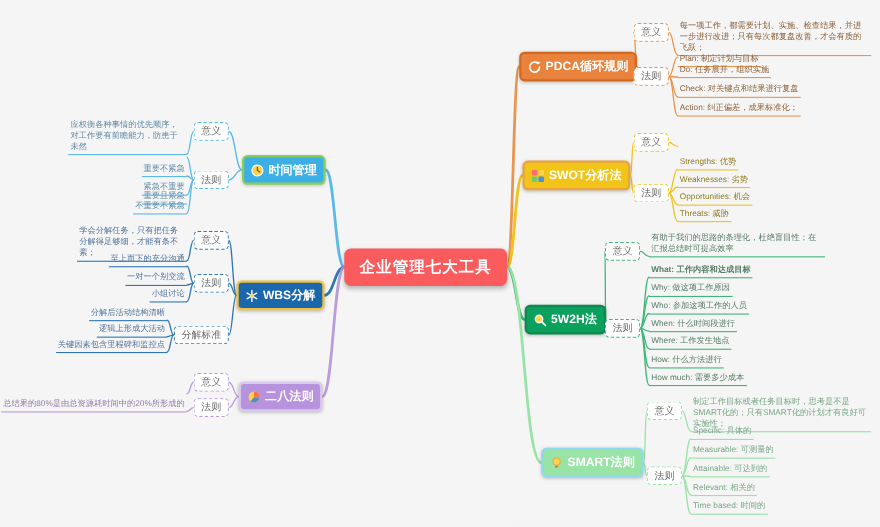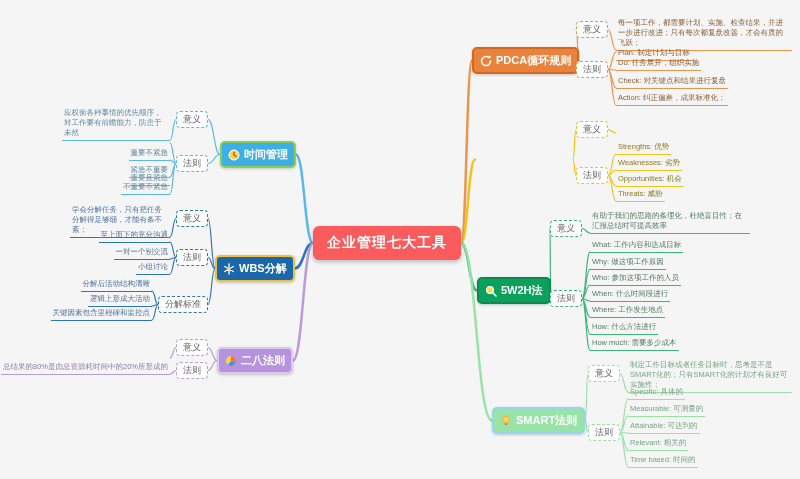--- a/index.html
+++ b/index.html
@@ -142,38 +142,47 @@
     <span>PDCA循环规则</span>
   </div>
   <div class="node sub" id="s-pdca-m" style="left: 576px; top: 21px; border-color: rgb(232, 149, 79);">意义</div>
   <div class="node sub" id="s-pdca-r" style="left: 576px; top: 61px; border-color: rgb(232, 149, 79);">法则</div>
   <div class="node leaf two" style="left: 616px; top: 18px; width: 176px; color: rgb(140, 98, 57); border-bottom-color: rgb(232, 149, 79);">每一项工作，都需要计划、实施、检查结果，并进一步进行改进；只有每次都复盘改善，才会有质的飞跃；</div>
   <div class="node leaf" style="left: 616px; top: 48px; color: rgb(140, 98, 57); border-bottom-color: rgb(232, 149, 79);">Plan: 制定计划与目标</div>
   <div class="node leaf" style="left: 616px; top: 58px; color: rgb(140, 98, 57); border-bottom-color: rgb(232, 149, 79);">Do: 任务展开，组织实施</div>
   <div class="node leaf" style="left: 616px; top: 76px; color: rgb(140, 98, 57); border-bottom-color: rgb(232, 149, 79);">Check: 对关键点和结果进行复盘</div>
   <div class="node leaf" style="left: 616px; top: 93px; color: rgb(140, 98, 57); border-bottom-color: rgb(232, 149, 79);">Action: 纠正偏差，成果标准化；</div>
 
+  <div class="node main" id="m-swot" style="left: 475px; top: 146px; background: rgb(242, 196, 26); border-color: rgb(232, 163, 61);">
+    <svg class="ic" width="12" height="12" viewBox="0 0 12 12">
+      <rect x="0.5" y="0.5" width="5" height="5" rx="1" fill="#FF6B6B"></rect>
+      <rect x="6.5" y="0.5" width="5" height="5" rx="1" fill="#FFD34F"></rect>
+      <rect x="0.5" y="6.5" width="5" height="5" rx="1" fill="#6BCB77"></rect>
+      <rect x="6.5" y="6.5" width="5" height="5" rx="1" fill="#4A90D9"></rect>
+    </svg>
+    <span>SWOT分析法</span>
+  </div>
   <div class="node sub" id="s-swot-m" style="left: 576px; top: 121px; border-color: rgb(240, 196, 25);">意义</div>
   <div class="node sub" id="s-swot-r" style="left: 576px; top: 167px; border-color: rgb(240, 196, 25);">法则</div>
   <div class="node leaf" style="left: 616px; top: 142px; color: rgb(143, 122, 30); border-bottom-color: rgb(240, 196, 25);">Strengths: 优势</div>
   <div class="node leaf" style="left: 616px; top: 158px; color: rgb(143, 122, 30); border-bottom-color: rgb(240, 196, 25);">Weaknesses: 劣势</div>
   <div class="node leaf" style="left: 616px; top: 174px; color: rgb(143, 122, 30); border-bottom-color: rgb(240, 196, 25);">Opportunities: 机会</div>
   <div class="node leaf" style="left: 616px; top: 189px; color: rgb(143, 122, 30); border-bottom-color: rgb(240, 196, 25);">Threats: 威胁</div>
 
   <div class="node main" id="m-w5" style="left: 477px; top: 277px; background: rgb(11, 160, 92); border-color: rgb(10, 138, 78);">
     <svg class="ic" width="12" height="12" viewBox="0 0 12 12">
       <circle cx="5" cy="5" r="3.4" fill="#FFD34F" stroke="#fff" stroke-width="1.2"></circle>
       <line x1="7.6" y1="7.6" x2="11" y2="11" stroke="#fff" stroke-width="1.6" stroke-linecap="round"></line>
     </svg>
     <span>5W2H法</span>
   </div>
   <div class="node sub" id="s-w5-m" style="left: 550px; top: 220px; border-color: rgb(65, 181, 121);">意义</div>
   <div class="node sub" id="s-w5-r" style="left: 550px; top: 290px; border-color: rgb(65, 181, 121);">法则</div>
   <div class="node leaf two" style="left: 590px; top: 211px; width: 160px; color: rgb(86, 125, 98); border-bottom-color: rgb(65, 181, 121);">有助于我们的思路的条理化，杜绝盲目性；在汇报总结时可提高效率</div>
-  <div class="node leaf" style="left: 590px; top: 240px; color: rgb(86, 125, 98); border-bottom-color: rgb(65, 181, 121);">What: 工作内容和达成目标</div>
+  <div class="node leaf" style="left: 590px; top: 240px; color: rgb(86, 125, 98); border-bottom-color: rgb(65, 181, 121); font-weight: bold;">What: 工作内容和达成目标</div>
   <div class="node leaf" style="left: 590px; top: 257px; color: rgb(86, 125, 98); border-bottom-color: rgb(65, 181, 121);">Why: 做这项工作原因</div>
   <div class="node leaf" style="left: 590px; top: 273px; color: rgb(86, 125, 98); border-bottom-color: rgb(65, 181, 121);">Who: 参加这项工作的人员</div>
   <div class="node leaf" style="left: 590px; top: 289px; color: rgb(86, 125, 98); border-bottom-color: rgb(65, 181, 121);">When: 什么时间段进行</div>
   <div class="node leaf" style="left: 590px; top: 305px; color: rgb(86, 125, 98); border-bottom-color: rgb(65, 181, 121);">Where: 工作发生地点</div>
   <div class="node leaf" style="left: 590px; top: 322px; color: rgb(86, 125, 98); border-bottom-color: rgb(65, 181, 121);">How: 什么方法进行</div>
   <div class="node leaf" style="left: 590px; top: 338px; color: rgb(86, 125, 98); border-bottom-color: rgb(65, 181, 121);">How much: 需要多少成本</div>
 
   <div class="node main" id="m-sm" style="left: 492px; top: 407px; background: rgb(152, 227, 165); border-color: rgb(143, 217, 239);">
     <svg class="ic" width="12" height="12" viewBox="0 0 12 12">
       <circle cx="6" cy="4.6" r="3.4" fill="#FFD34F" stroke="#E8A33D" stroke-width="0.8"></circle>

